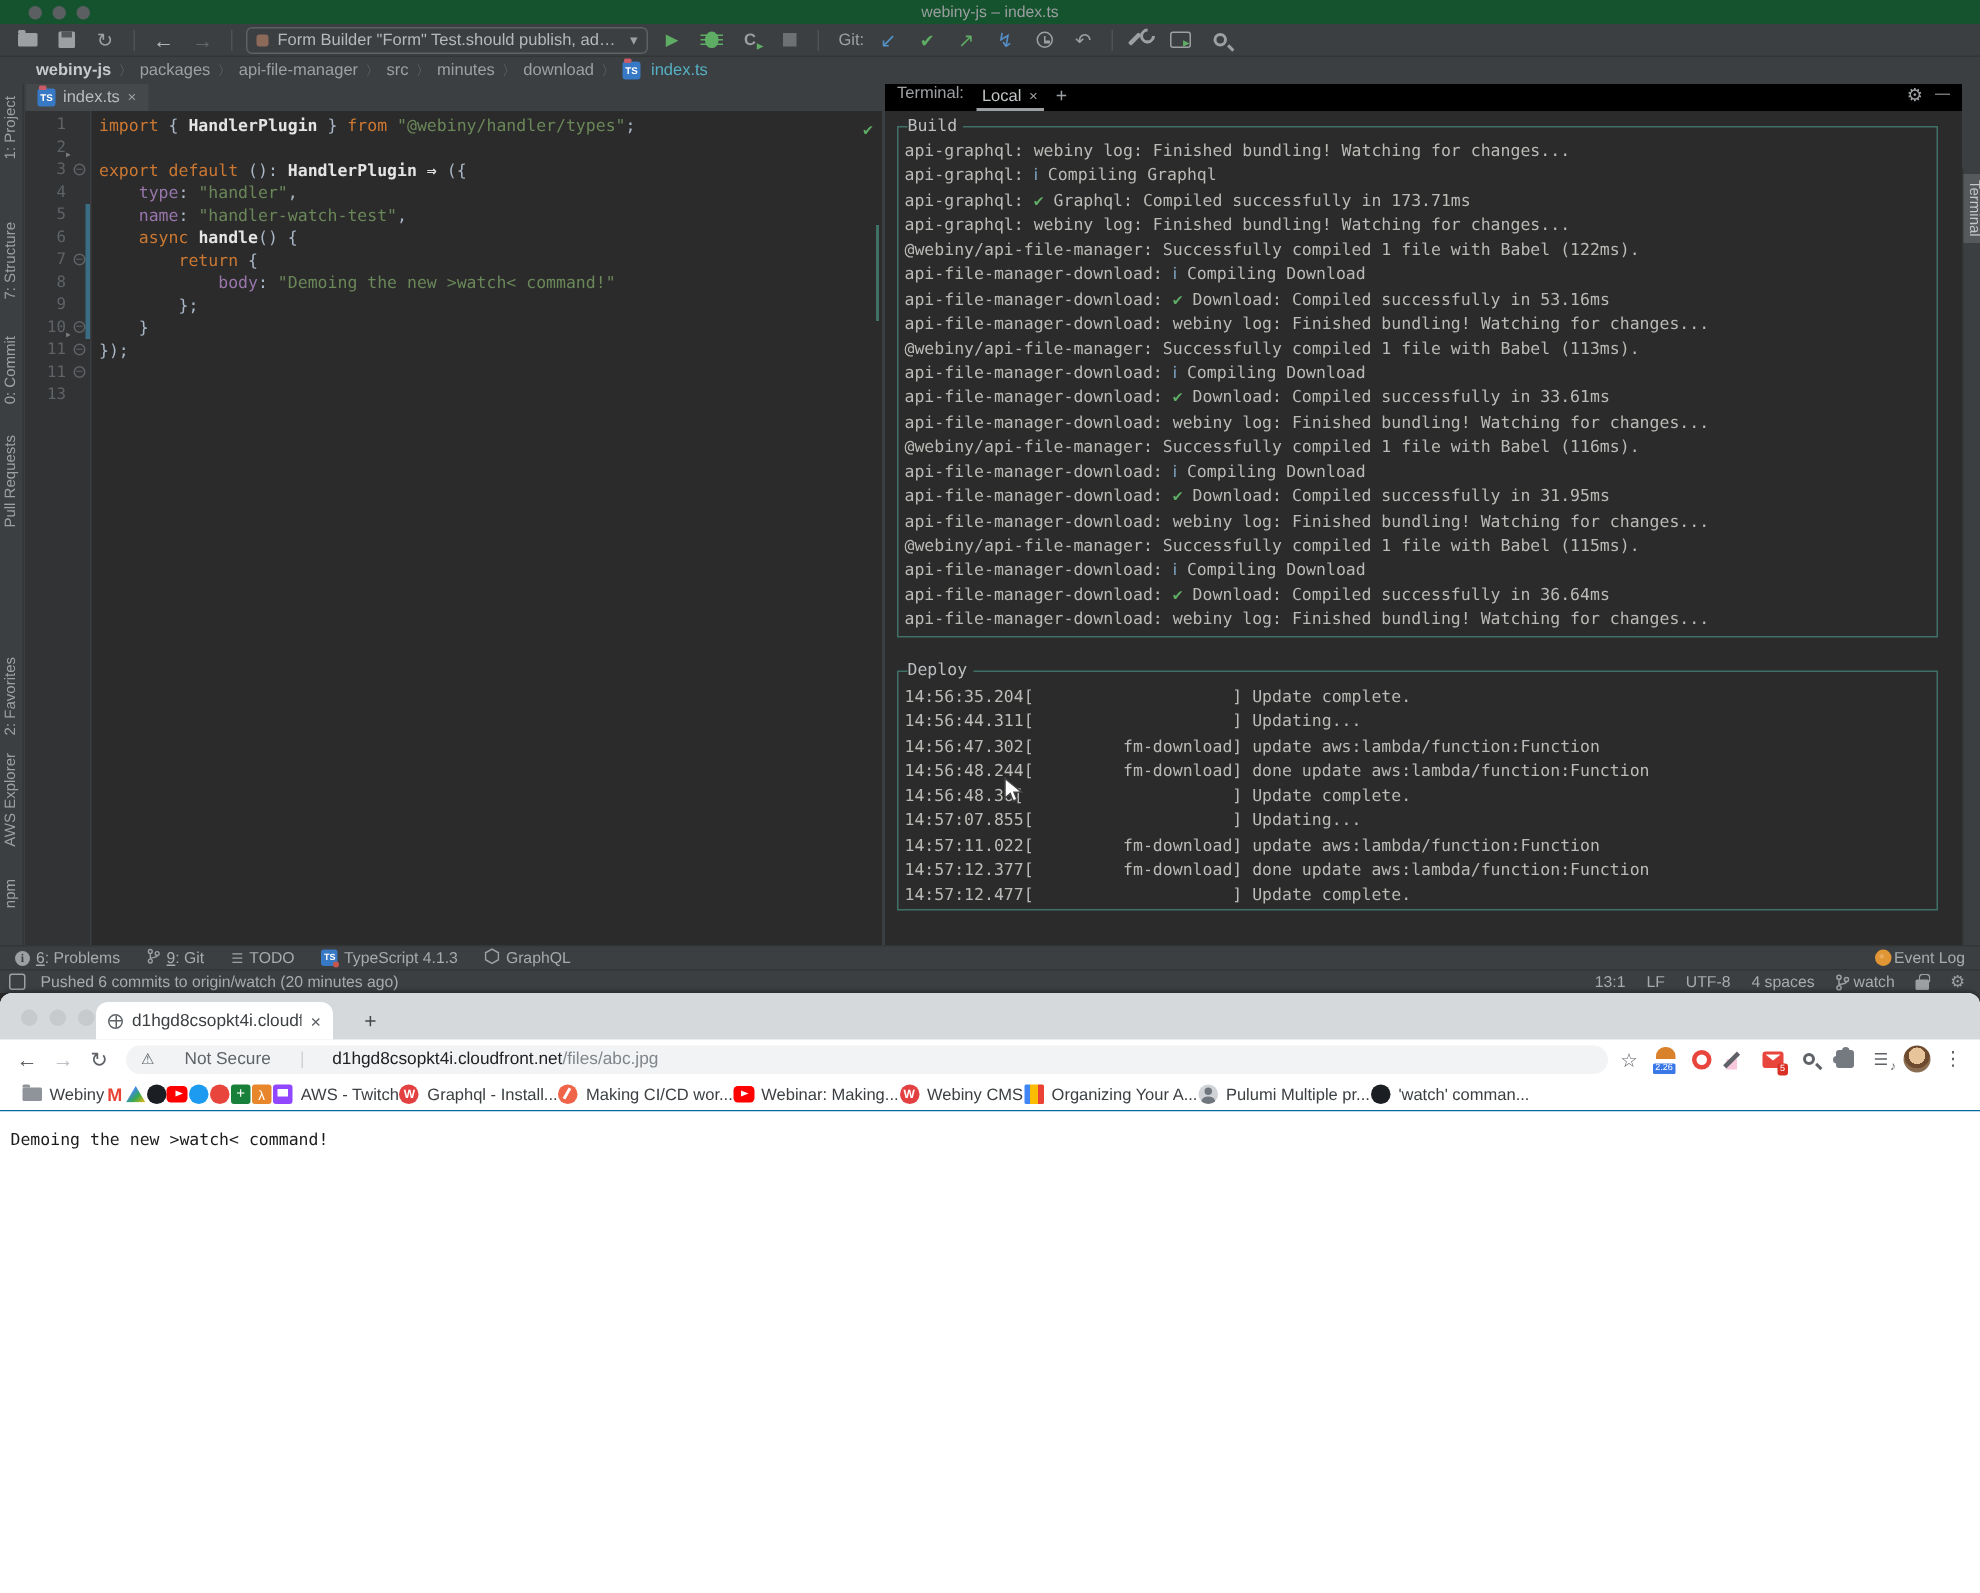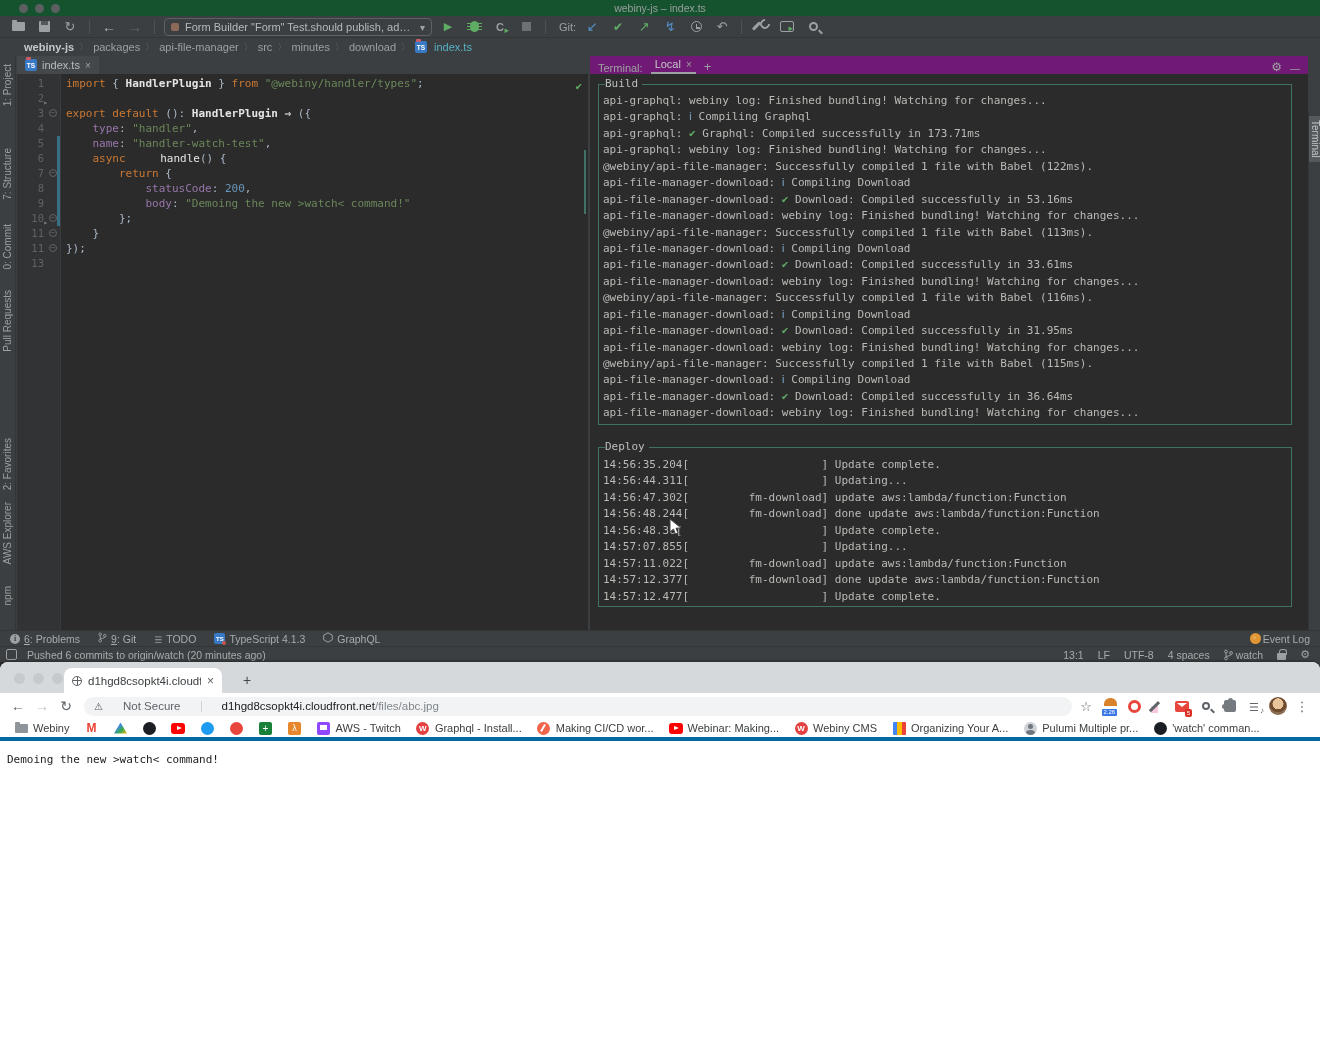--- a/index.html
+++ b/index.html
@@ -74,29 +74,29 @@
   .gutter { width:44px; background:#313335; border-right:1px solid #3a3c3e; padding-top:2px; position:relative; flex:none; }
   .gnum { height:15px; line-height:15px; text-align:right; padding-right:16px; color:#606366; font-size:10.5px; }
   .fold { position:absolute; right:3px; width:8px; height:8px; border:1px solid #606366; border-radius:50%; color:#606366; font-size:8px; line-height:6px; text-align:center; }
   .vcs-bar { position:absolute; left:40px; top:62px; width:3px; height:90px; background:#3a6e85; }
   .gtri { position:absolute; right:12px; color:#7a7d7f; font-size:8px; }
   .codepane { flex:1; padding-top:2px; overflow:hidden; position:relative; }
   .code-line { height:15px; line-height:15px; white-space:pre; padding-left:5px; color:#a9b7c6; }
   .c-kw { color:#cc7832; }
   .c-p { color:#a9b7c6; }
   .c-b { color:#e4e4e4; font-weight:bold; }
-  .c-fn { color:#e4e4e4; font-weight:normal;margin-left:28px; }
+  .c-fn { color:#e4e4e4; font-weight:bold; }
   .c-prop { color:#9876aa;margin-top:15px; }
   .c-str { color:#6a8759; }
   .c-num { color:#6897bb; }
   .ed-check { position:absolute; right:6px; top:6px; color:#5fad65; font-size:11px; }
   .ed-mark { position:absolute; right:2px; top:76px; width:2px; height:64px; background:#3f7166; }
 
   .terminal-col { position:absolute; left:590px; top:0; width:718px; height:574px; background:#2b2b2b; }
-  .term-header { height:18px; background:#701a75; display:flex; align-items:flex-end; font-size:11px; color:#9da0a2; padding:0 8px; gap:8px; }
+  .term-header { height:18px; background:#000000; display:flex; align-items:flex-start; font-size:11px; color:#9da0a2; padding:0 8px; gap:8px; }
   .term-tab { display:flex; align-items:center; gap:5px; height:18px; padding:0 4px; color:#c3c6c8; border-bottom:2px solid #9da0a2; }
   .term-plus::before { content:"+"; font-size:13px; color:#9da0a2; }
   .term-gear::before { content:"⚙"; font-size:12px; color:#9da0a2; }
   .term-min::before { content:"—"; font-size:10px; color:#9da0a2; }
   .term-body { position:relative; height:628px; font-family:"DejaVu Sans Mono", monospace; font-size:11px; color:#b9bbb6; }
   .tbox { position:absolute; left:8px; width:694px; border:1px solid #3f7166; }
   .tbox-label { position:absolute; left:6px; top:-8px; background:#2b2b2b; padding-right:4px; color:#bcbfc1; font-size:11px; line-height:14px; }
   .tline { height:16.45px; line-height:16.45px; white-space:pre; padding-left:4px; }
   .t-ok { color:#5fad65; }
   .t-info { color:#7fa7c7; }
@@ -158,21 +158,21 @@
   .ic-reader { width:8px; height:8px; border:2px solid #5f6368; border-radius:50%; position:relative; }
   .ic-reader::after { content:""; position:absolute; left:6px; top:6px; width:5px; height:2px; background:#5f6368; transform:rotate(45deg); }
   .ic-puzzle { width:12px; height:12px; background:#757a80; border-radius:2px; position:relative; }
   .ic-puzzle::before { content:""; position:absolute; left:3.5px; top:-2.5px; width:5px; height:5px; background:#757a80; border-radius:50%; }
   .ic-puzzle::after { content:""; position:absolute; left:-2.5px; top:3.5px; width:5px; height:5px; background:#757a80; border-radius:50%; }
   .ic-medialist::before { content:"☰"; color:#5f6368; font-size:11px; }
   .ic-medialist::after { content:"♪"; color:#5f6368; font-size:8px; position:absolute; right:0; bottom:2px; }
   .ic-avatar { width:18px; height:18px; border-radius:50%; background:radial-gradient(circle at 50% 38%, #e8c49a 0 38%, #6e4a2f 39% 58%, #8a6c50 59%); }
   .ic-menu::before { content:"⋮"; color:#5f6368; font-size:13px; }
 
-  .bookmarks { height:22px; background:#fff; display:flex; align-items:center; gap:15px; padding:0 14px; font-size:11px; color:#3c4043; border-bottom:4px solid #0369a1; }
+  .bookmarks { height:22px; background:#fff; display:flex; align-items:center; padding:0 14px; font-size:11px; color:#3c4043; border-bottom:1px solid #0369a1; }
   .bm { display:flex; align-items:center; gap:5px; white-space:nowrap; }
   .bmi { width:14px; height:14px; display:inline-flex; align-items:center; justify-content:center; flex:none; position:relative; }
   .bm-folder { width:13px; height:9px; background:#8f939a; border-radius:1px; position:relative; }
   .bm-folder::before { content:""; position:absolute; top:-2px; left:0; width:5px; height:2px; background:#8f939a; border-radius:1px 1px 0 0; }
   .bm-gmail { color:#ea4335; font-weight:bold; font-size:12px; }
   .bm-drive { width:13px; height:11px; background:linear-gradient(135deg,#4285f4 30%,#34a853 60%,#fbbc04); clip-path:polygon(50% 0,100% 100%,0 100%); }
   .bm-github { width:13px; height:13px; background:#1b1f23; border-radius:50%; }
   .bm-youtube { width:15px; height:11px; background:#f00; border-radius:3px; position:relative; }
   .bm-youtube::before { content:""; position:absolute; left:5.5px; top:3px; border-left:5px solid #fff; border-top:2.5px solid transparent; border-bottom:2.5px solid transparent; }
   .bm-twitter { width:13px; height:13px; background:#1d9bf0; border-radius:50%; }
@@ -315,21 +315,20 @@
               <div class="gnum">13</div>
             </div>
           <div class="codepane" id="codepane">
               <div class="code-line"><span class="c-kw">import </span><span class="c-p">{ </span><span class="c-b">HandlerPlugin</span><span class="c-p"> } </span><span class="c-kw">from </span><span class="c-str">"@webiny/handler/types"</span><span class="c-p">;</span></div>
               <div class="code-line"></div>
               <div class="code-line"><span class="c-kw">export default </span><span class="c-p">(): </span><span class="c-b">HandlerPlugin</span><span class="c-p"> </span><span class="c-b">⇒</span><span class="c-p"> ({</span></div>
               <div class="code-line"><span class="c-p">    </span><span class="c-prop">type</span><span class="c-p">: </span><span class="c-str">"handler"</span><span class="c-p">,</span></div>
               <div class="code-line"><span class="c-p">    </span><span class="c-prop">name</span><span class="c-p">: </span><span class="c-str">"handler-watch-test"</span><span class="c-p">,</span></div>
               <div class="code-line"><span class="c-p">    </span><span class="c-kw">async </span><span class="c-fn">handle</span><span class="c-p">() {</span></div>
               <div class="code-line"><span class="c-p">        </span><span class="c-kw">return</span><span class="c-p"> {</span></div>
-              <div class="code-line"><span class="c-p">            </span><span class="c-prop">statusCode</span><span class="c-p">: </span><span class="c-num">200</span><span class="c-p">,</span></div>
               <div class="code-line"><span class="c-p">            </span><span class="c-prop">body</span><span class="c-p">: </span><span class="c-str">"Demoing the new &gt;watch&lt; command!"</span></div>
               <div class="code-line"><span class="c-p">        };</span></div>
               <div class="code-line"><span class="c-p">    }</span></div>
               <div class="code-line"><span class="c-p">});</span></div>
               <div class="code-line"></div>
             </div>
           <span class="ed-check">✔</span>
           <span class="ed-mark"></span>
         </div>
       </div>

